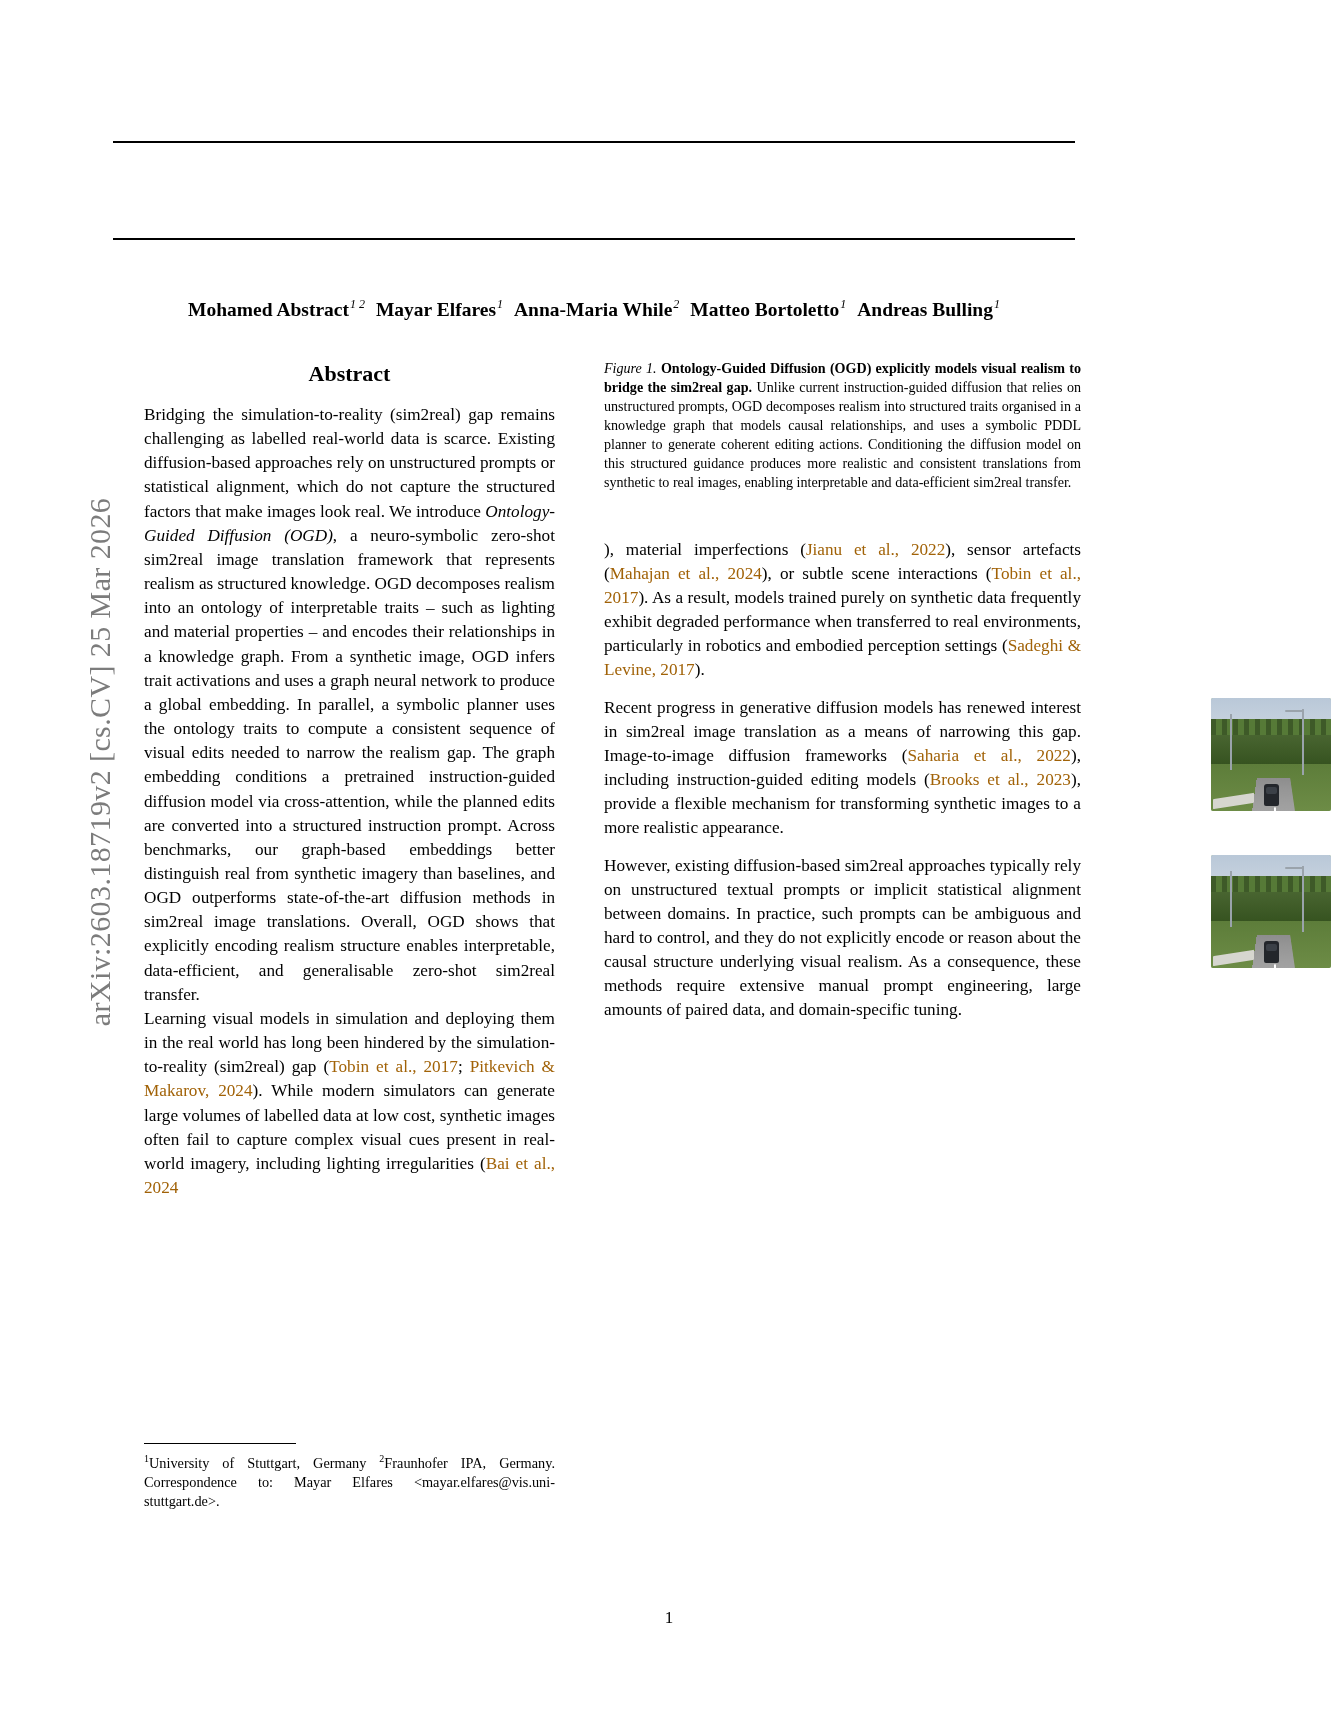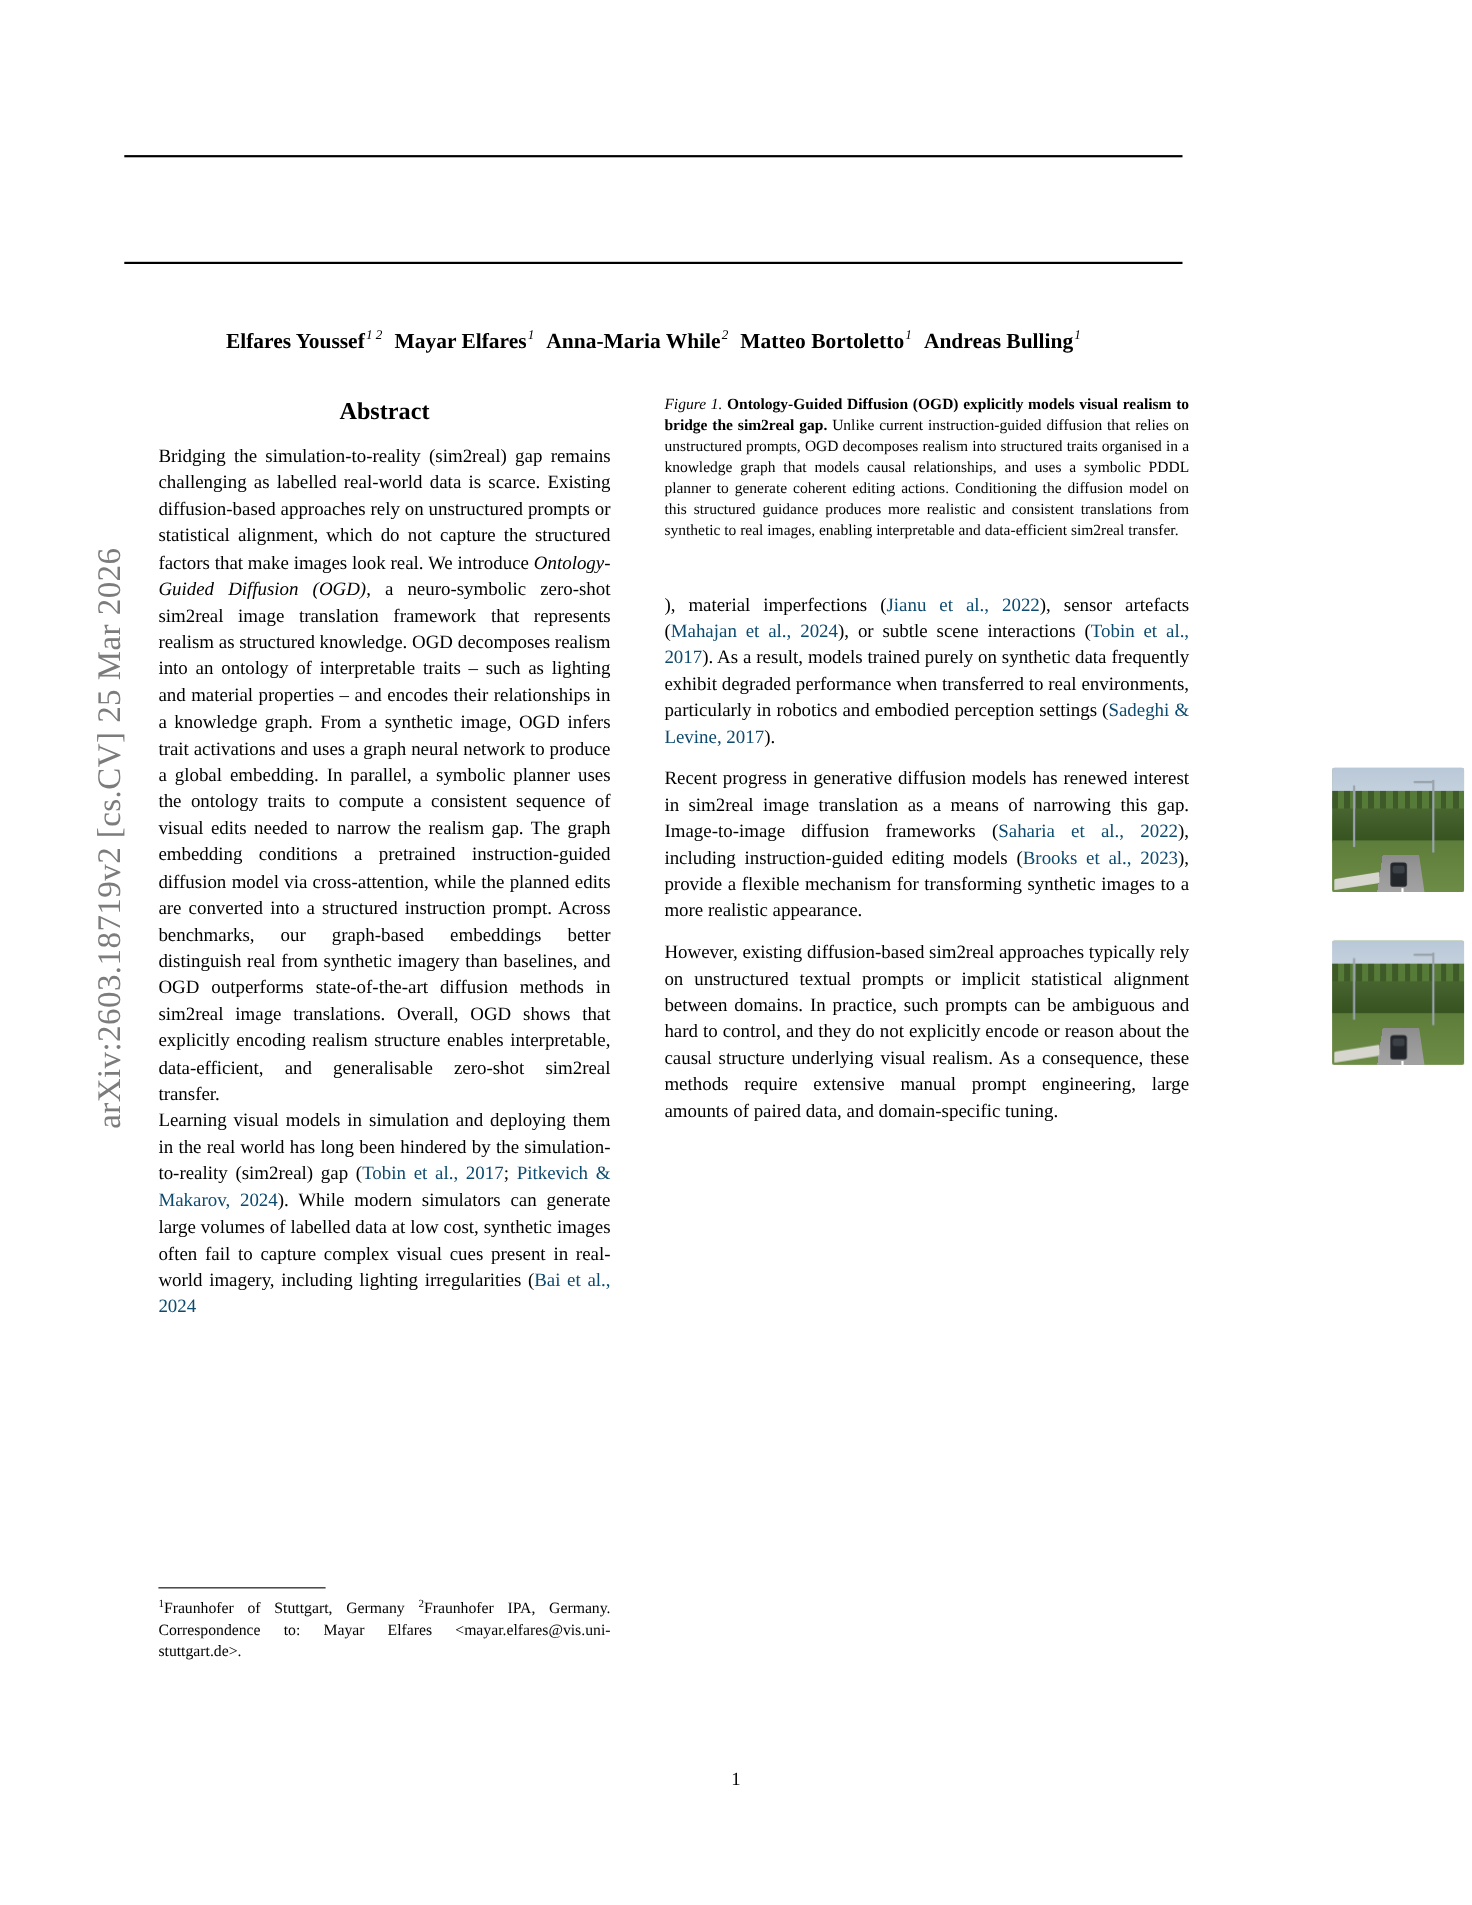--- a/index.html
+++ b/index.html
@@ -88,21 +88,21 @@
     font-size:21px;
     font-weight:bold;
     margin:46px 0 14px 0;
   }
   p.body {
     font-size:17.2px;
     line-height:1.405;
     text-align:justify;
     margin:0 0 13px 0;
   }
-  .cite { color:#0c4a6e; }
+  .cite { color:#a16207; }
 
   
   .footnote-rule {
     position:absolute;
     left:144px; top:1443px;
     width:152px;
     border-top:1.1px solid #000;
   }
   .footnote {
     position:absolute;
@@ -172,21 +172,21 @@
 
 <div class="page">
 
   <div class="arxiv-stamp">arXiv:2603.18719v2  [cs.CV]  25 Mar 2026</div>
 
   <div class="rule top"></div>
   <div class="rule bot"></div>
 
 
   <div class="authors">
-    <span><span>Elfares Youssef</span><sup>1 2</sup></span><span class="auth-sep"></span><span><span>Mayar Elfares</span><sup>1</sup></span><span class="auth-sep"></span><span><span>Anna-Maria While</span><sup>2</sup></span><span class="auth-sep"></span><span><span>Matteo Bortoletto</span><sup>1</sup></span><span class="auth-sep"></span><span><span>Andreas Bulling</span><sup>1</sup></span>
+    <span><span>Mohamed Abstract</span><sup>1 2</sup></span><span class="auth-sep"></span><span><span>Mayar Elfares</span><sup>1</sup></span><span class="auth-sep"></span><span><span>Anna-Maria While</span><sup>2</sup></span><span class="auth-sep"></span><span><span>Matteo Bortoletto</span><sup>1</sup></span><span class="auth-sep"></span><span><span>Andreas Bulling</span><sup>1</sup></span>
   </div>
 
   <div class="col-left">
     <div class="abstract-head">Abstract</div>
     <p class="abstract-body"><span>Bridging the simulation-to-reality (sim2real) gap remains challenging as labelled real-world data is scarce. Existing diffusion-based approaches rely on unstructured prompts or statistical alignment, which do not capture the structured factors that make images look real. We introduce </span><i>Ontology-Guided Diffusion (OGD)</i><span>, a neuro-symbolic zero-shot sim2real image translation framework that represents realism as structured knowledge. OGD decomposes realism into an ontology of interpretable traits – such as lighting and material properties – and encodes their relationships in a knowledge graph. From a synthetic image, OGD infers trait activations and uses a graph neural network to produce a global embedding. In parallel, a symbolic planner uses the ontology traits to compute a consistent sequence of visual edits needed to narrow the realism gap. The graph embedding conditions a pretrained instruction-guided diffusion model via cross-attention, while the planned edits are converted into a structured instruction prompt. Across benchmarks, our graph-based embeddings better distinguish real from synthetic imagery than baselines, and OGD outperforms state-of-the-art diffusion methods in sim2real image translations. Overall, OGD shows that explicitly encoding realism structure enables interpretable, data-efficient, and generalisable zero-shot sim2real transfer.</span></p>
 
 
     <p class="body"><span>Learning visual models in simulation and deploying them in the real world has long been hindered by the simulation-to-reality (sim2real) gap (</span><span class="cite">Tobin et al., 2017</span><span>; </span><span class="cite">Pitkevich &amp; Makarov, 2024</span><span>). While modern simulators can generate large volumes of labelled data at low cost, synthetic images often fail to capture complex visual cues present in real-world imagery, including lighting irregularities (</span><span class="cite">Bai et al., 2024</span></p>
   </div>
 
@@ -238,18 +238,18 @@
 
     <p class="body"><span>), material imperfections (</span><span class="cite">Jianu et al., 2022</span><span>), sensor artefacts (</span><span class="cite">Mahajan et al., 2024</span><span>), or subtle scene interactions (</span><span class="cite">Tobin et al., 2017</span><span>). As a result, models trained purely on synthetic data frequently exhibit degraded performance when transferred to real environments, particularly in robotics and embodied perception settings (</span><span class="cite">Sadeghi &amp; Levine, 2017</span><span>).</span></p>
 
     <p class="body"><span>Recent progress in generative diffusion models has renewed interest in sim2real image translation as a means of narrowing this gap. Image-to-image diffusion frameworks (</span><span class="cite">Saharia et al., 2022</span><span>), including instruction-guided editing models (</span><span class="cite">Brooks et al., 2023</span><span>), provide a flexible mechanism for transforming synthetic images to a more realistic appearance.</span></p>
 
     <p class="body">However, existing diffusion-based sim2real approaches typically rely on unstructured textual prompts or implicit statistical alignment between domains. In practice, such prompts can be ambiguous and hard to control, and they do not explicitly encode or reason about the causal structure underlying visual realism. As a consequence, these methods require extensive manual prompt engineering, large amounts of paired data, and domain-specific tuning.</p>
   </div>
 
   <div class="footnote-rule"></div>
   <div class="footnote">
-    <sup>1</sup><span>Fraunhofer of Stuttgart, Germany </span><sup>2</sup><span>Fraunhofer IPA, Germany. Correspondence to: Mayar Elfares &lt;mayar.elfares@vis.uni-stuttgart.de&gt;.</span>
+    <sup>1</sup><span>University of Stuttgart, Germany </span><sup>2</sup><span>Fraunhofer IPA, Germany. Correspondence to: Mayar Elfares &lt;mayar.elfares@vis.uni-stuttgart.de&gt;.</span>
   </div>
 
   <div class="pageno">1</div>
 
 </div>
 
 </body></html>

